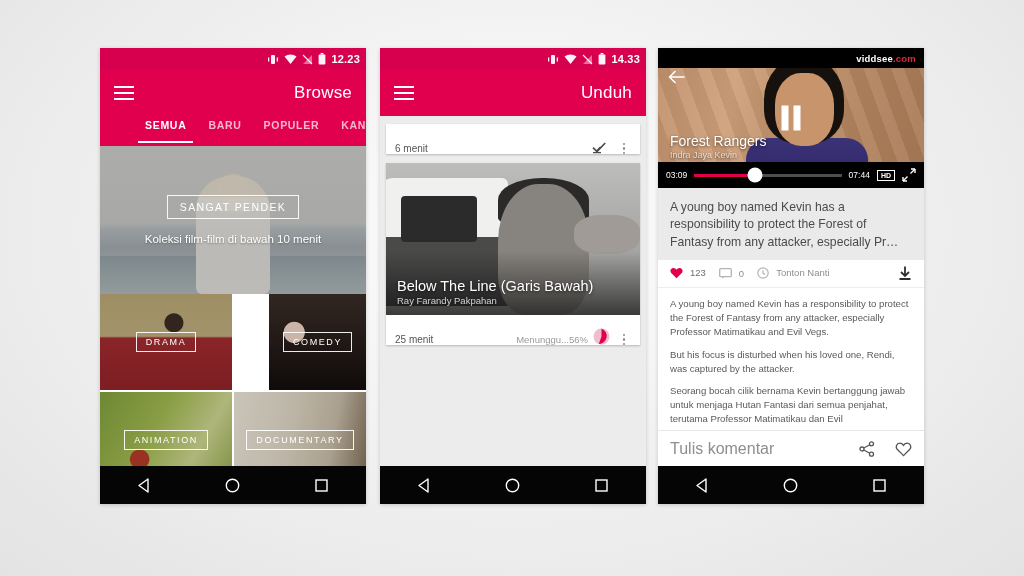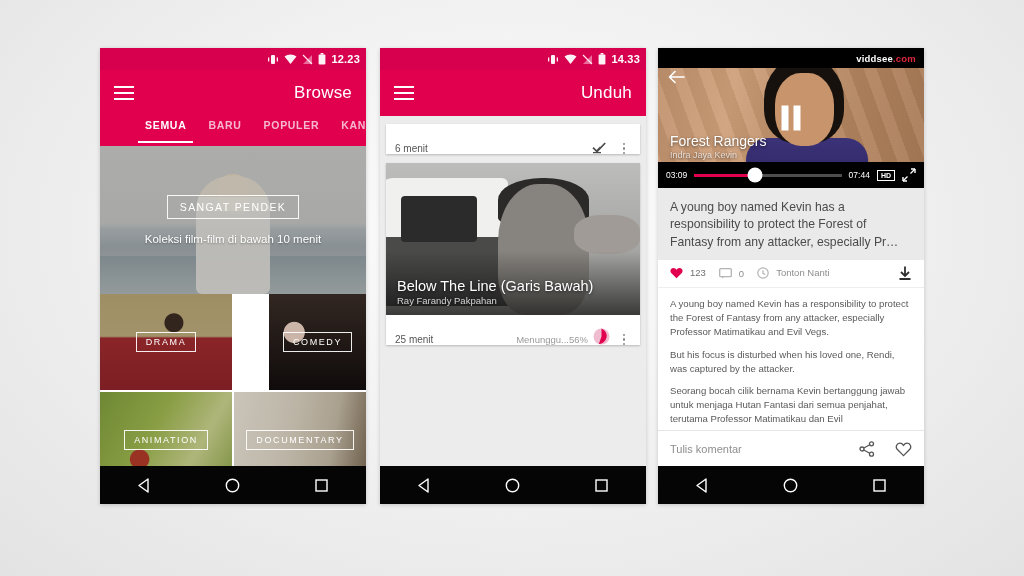--- a/index.html
+++ b/index.html
@@ -164,21 +164,21 @@
   .stats { background:#fff; height:28px; display:flex; align-items:center; padding:0 12px; gap:6px;
            border-bottom:1px solid #eee; }
   .stat { display:flex; align-items:flex-start; gap:7px; margin-right:7px; }
   .stat span { font-size:9.5px; color:#8e8e8e; }
   .stat .cnt { color:#6f6f6f; }
   .stats .dl { margin-left:auto; cursor:pointer; }
   .body-txt { background:#fff; padding:9px 12px 0 12px; height:152px; overflow:hidden; }
   .body-txt p { font-size:9.6px; color:#5a5a5a; line-height:1.48; margin-bottom:8px; }
   .comment { position:absolute; left:0; right:0; bottom:38px; height:36px; background:#fff;
              border-top:1px solid #e6e6e6; display:flex; align-items:center; padding:0 12px; }
-  .comment .ph { font-size:11px; color:#8e8e8e;text-align:right; }
+  .comment .ph { font-size:16px; color:#8e8e8e;text-align:right; }
   .comment .acts { margin-left:auto; display:flex; gap:20px; align-items:center; }
 </style>
 </head>
 <body>
 
 <div class="stage">
 
   <div class="phone" id="phone1">
     <div class="statusbar sb-pink">
       <svg class="sb-ico" width="12" height="11" viewBox="0 0 12 11">

